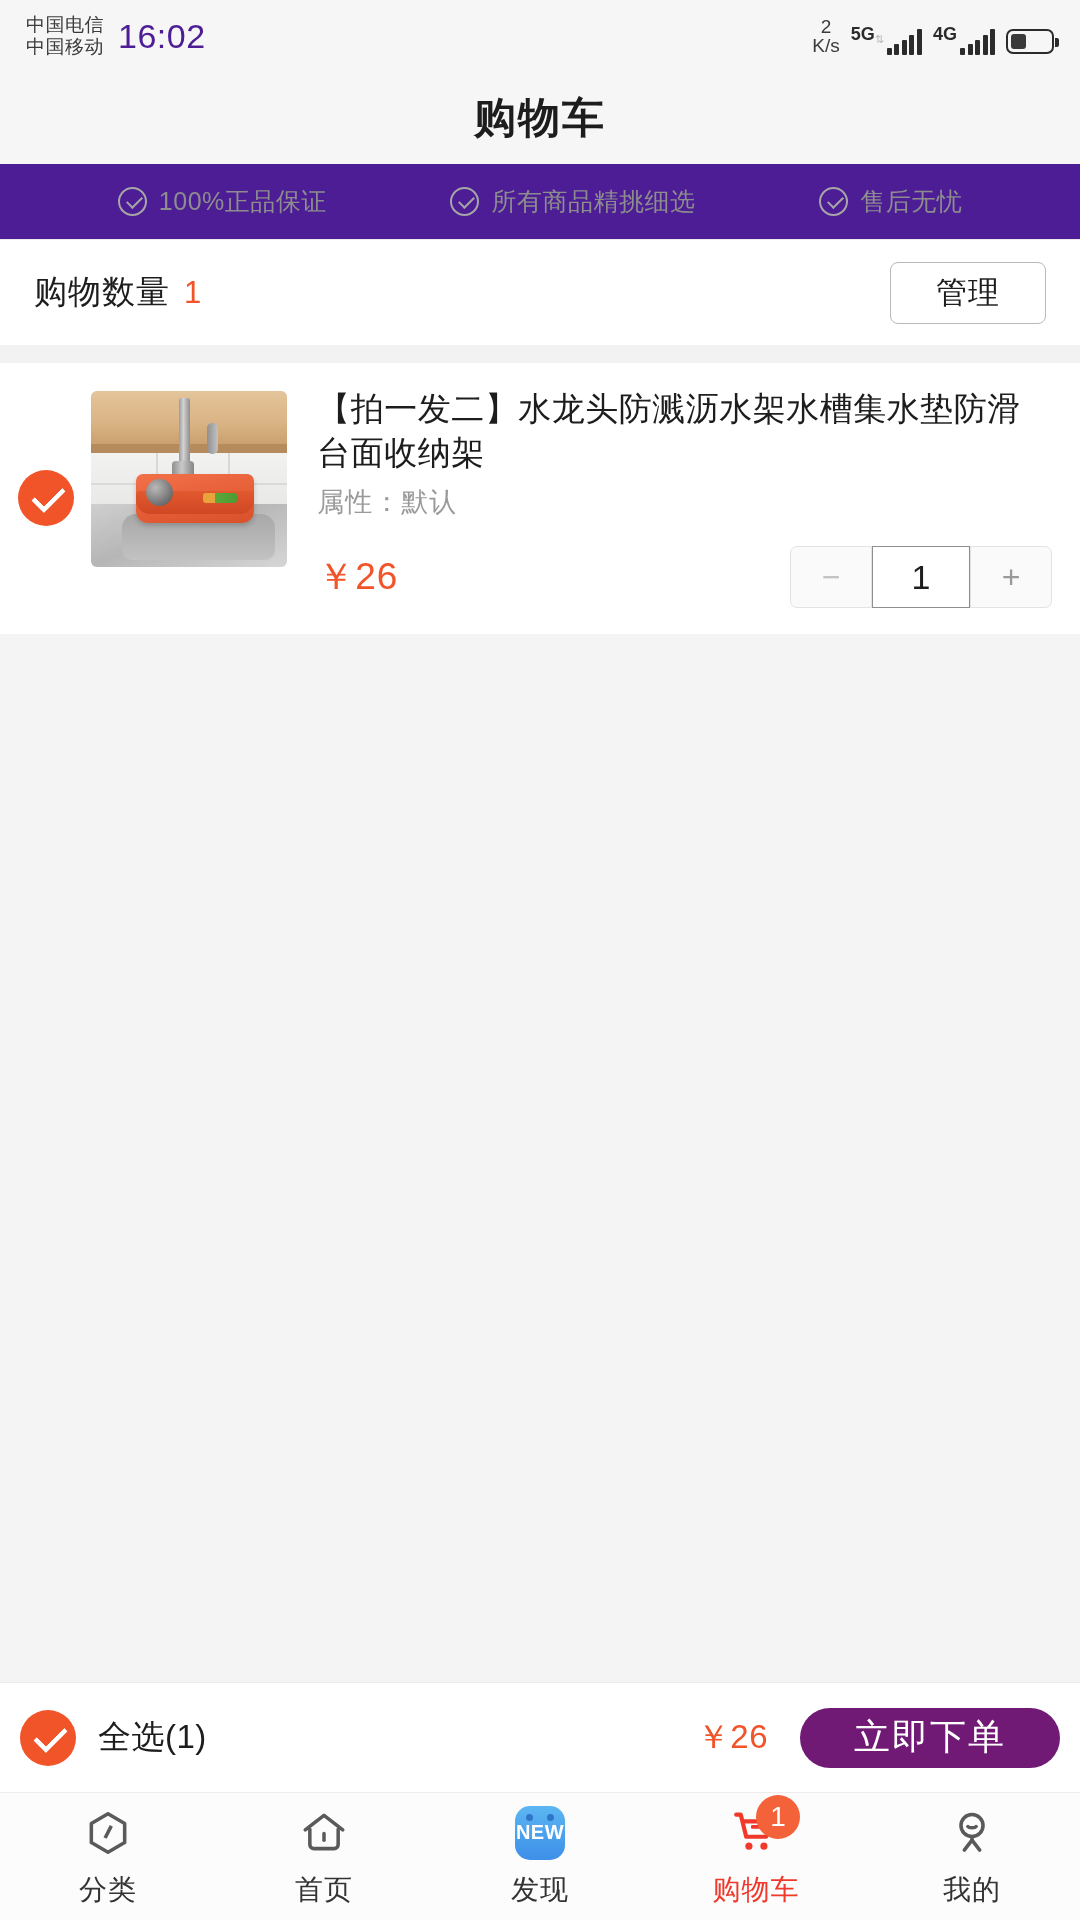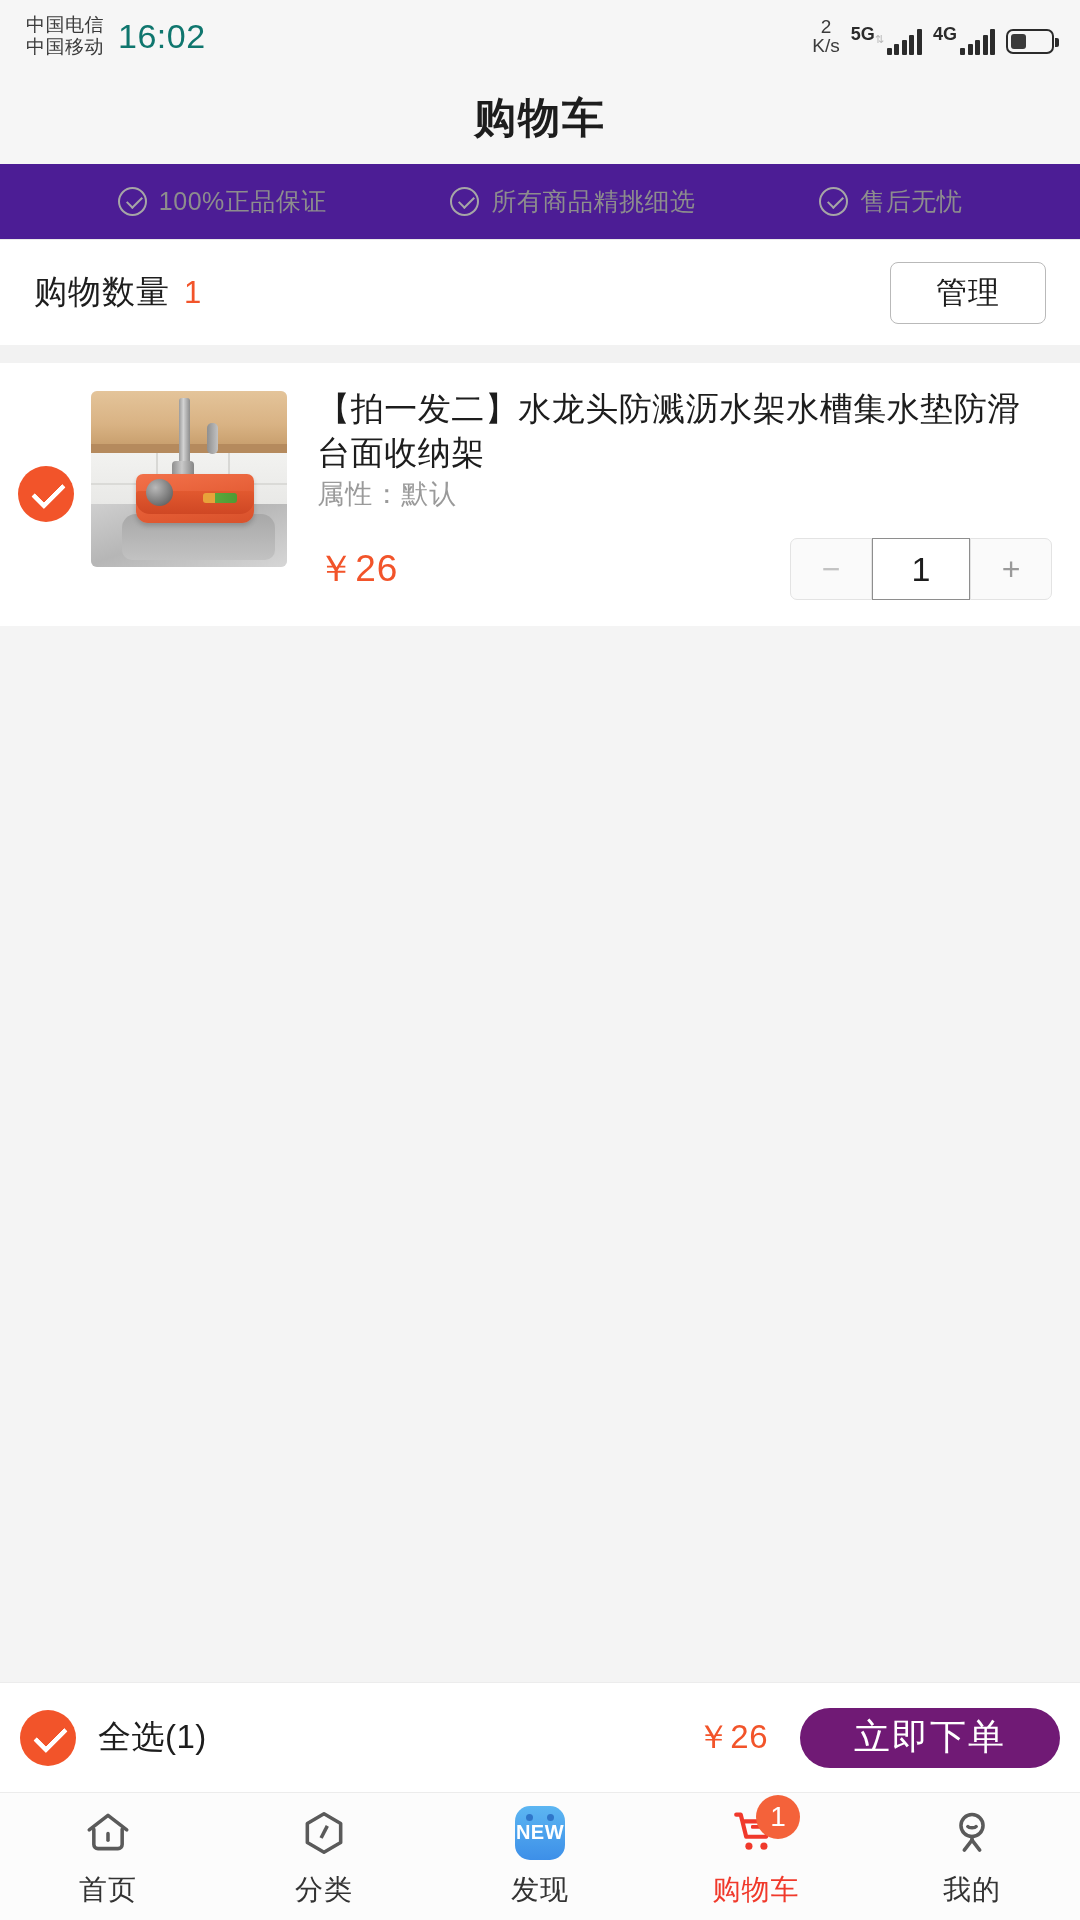--- a/index.html
+++ b/index.html
@@ -12,21 +12,21 @@
   .screen { width:1080px; height:1920px; position:relative; background:#f4f4f4; display:flex; flex-direction:column; }
 
   
   .statusbar {
     height:72px; background:#f6f6f6; display:flex; align-items:center;
     padding:0 26px; flex:0 0 auto;
   }
   .sb-left { display:flex; align-items:center; gap:14px;justify-content:space-between; }
   .carriers { display:flex; flex-direction:column; justify-content:center; line-height:1.15; }
   .carriers span { font-size:19px; color:#3b3b3b; letter-spacing:.5px; }
-  .sb-time { font-size:34px; color:#0f766e; font-weight:500; letter-spacing:.5px; }
+  .sb-time { font-size:34px; color:#4c1d95; font-weight:500; letter-spacing:.5px; }
   .sb-right { margin-left:auto; display:flex; align-items:flex-end; gap:11px; }
   .netspeed { display:flex; flex-direction:column; align-items:center; line-height:1.0; color:#3b3b3b; }
   .netspeed .n { font-size:19px; }
   .netspeed .u { font-size:19px; }
   .sigblock { display:flex; align-items:flex-end; gap:3px; position:relative; }
   .sigtag { font-size:18px; color:#2b2b2b; font-weight:600; line-height:1; margin-bottom:12px; }
   .bars { display:flex; align-items:flex-end; gap:2.5px; height:26px; }
   .bars i { display:block; width:5px; background:#2b2b2b; border-radius:1px; }
   .bars i:nth-child(1){height:7px;} .bars i:nth-child(2){height:11px;}
   .bars i:nth-child(3){height:15px;} .bars i:nth-child(4){height:20px;}
@@ -101,21 +101,21 @@
     border-radius:7px 7px 12px 12px; box-shadow:0 3px 5px rgba(0,0,0,.18); }
   .thumb .tray-lip { position:absolute; left:23%; top:57%; width:60%; height:13%;
     background:linear-gradient(180deg,#e2592f,#cf4724); border-radius:3px 3px 14px 14px; }
   .thumb .ball { position:absolute; left:28%; top:50%; width:27px; height:27px; border-radius:50%;
     background:radial-gradient(circle at 35% 32%,#b9b9b9,#6e6e6e 70%,#4d4d4d); }
   .thumb .sponge { position:absolute; left:57%; top:58%; width:34px; height:10px; border-radius:3px;
     background:linear-gradient(90deg,#e8a33a 0%,#e8a33a 35%,#5aa83c 35%,#4e9a34 100%); }
 
   .info { flex:1 1 auto; padding-left:30px; min-width:0; }
   .p-title { font-size:33px; line-height:1.32; color:#1d1d1d; letter-spacing:.5px; }
-  .p-attr { font-size:27px; color:#9a9a9a; margin-top:2px; letter-spacing:1px; }
+  .p-attr { font-size:27px; color:#9a9a9a; margin-top:10px; letter-spacing:1px; }
   .p-bottom { display:flex; align-items:center; margin-top:26px; }
   .p-price { font-size:37px; color:#f2542a; letter-spacing:1px; }
   .stepper { margin-left:auto; display:flex; align-items:center; height:62px; }
   .st-btn { width:82px; height:62px; display:flex; align-items:center; justify-content:center;
     font-size:32px; color:#c2c2c2; background:#fafafa; border:1.5px solid #e3e3e3; cursor:pointer; }
   .st-btn.minus { border-radius:7px 0 0 7px; }
   .st-btn.plus { border-radius:0 7px 7px 0; color:#9a9a9a; }
   .st-val { width:98px; height:62px; display:flex; align-items:center; justify-content:center;
     font-size:34px; color:#1d1d1d; background:#fff; border:1.5px solid #8e8e8e; cursor:text; }
 
@@ -260,37 +260,37 @@
       <div class="round-check"></div>
       <span class="lbl">全选(1)</span>
     </div>
     <div class="total">￥26</div>
     <div class="order-btn">立即下单</div>
   </div>
 
   <div class="tabbar">
     <div class="tab">
       <div class="ticon">
+        <svg width="50" height="50" viewBox="0 0 24 24" fill="none" stroke="#5a5a5a" stroke-width="1.7" stroke-linejoin="round">
+          <path d="M12 2.8 20 7.4v9.2L12 21.2 4 16.6V7.4z"></path>
+          <path d="M13.6 8.6 10.6 14.4"></path>
+        </svg>
+      </div>
+      <span class="tlabel">分类</span>
+    </div>
+
+    <div class="tab">
+      <div class="ticon">
         <svg width="50" height="50" viewBox="0 0 24 24" fill="none" stroke="#5a5a5a" stroke-width="1.7" stroke-linecap="round" stroke-linejoin="round">
           <path d="M3 10.5 12 3.5l9 7"></path>
           <path d="M5.2 10.2v7.3a2 2 0 0 0 2 2h9.6a2 2 0 0 0 2-2v-7.3"></path>
           <path d="M12 12.3v3.2"></path>
         </svg>
       </div>
       <span class="tlabel">首页</span>
-    </div>
-
-    <div class="tab">
-      <div class="ticon">
-        <svg width="50" height="50" viewBox="0 0 24 24" fill="none" stroke="#5a5a5a" stroke-width="1.7" stroke-linejoin="round">
-          <path d="M12 2.8 20 7.4v9.2L12 21.2 4 16.6V7.4z"></path>
-          <path d="M13.6 8.6 10.6 14.4"></path>
-        </svg>
-      </div>
-      <span class="tlabel">分类</span>
     </div>
 
     <div class="tab">
       <div class="ticon">
         <div class="newicon">
           <span>NEW</span>
         </div>
       </div>
       <span class="tlabel">发现</span>
     </div>

